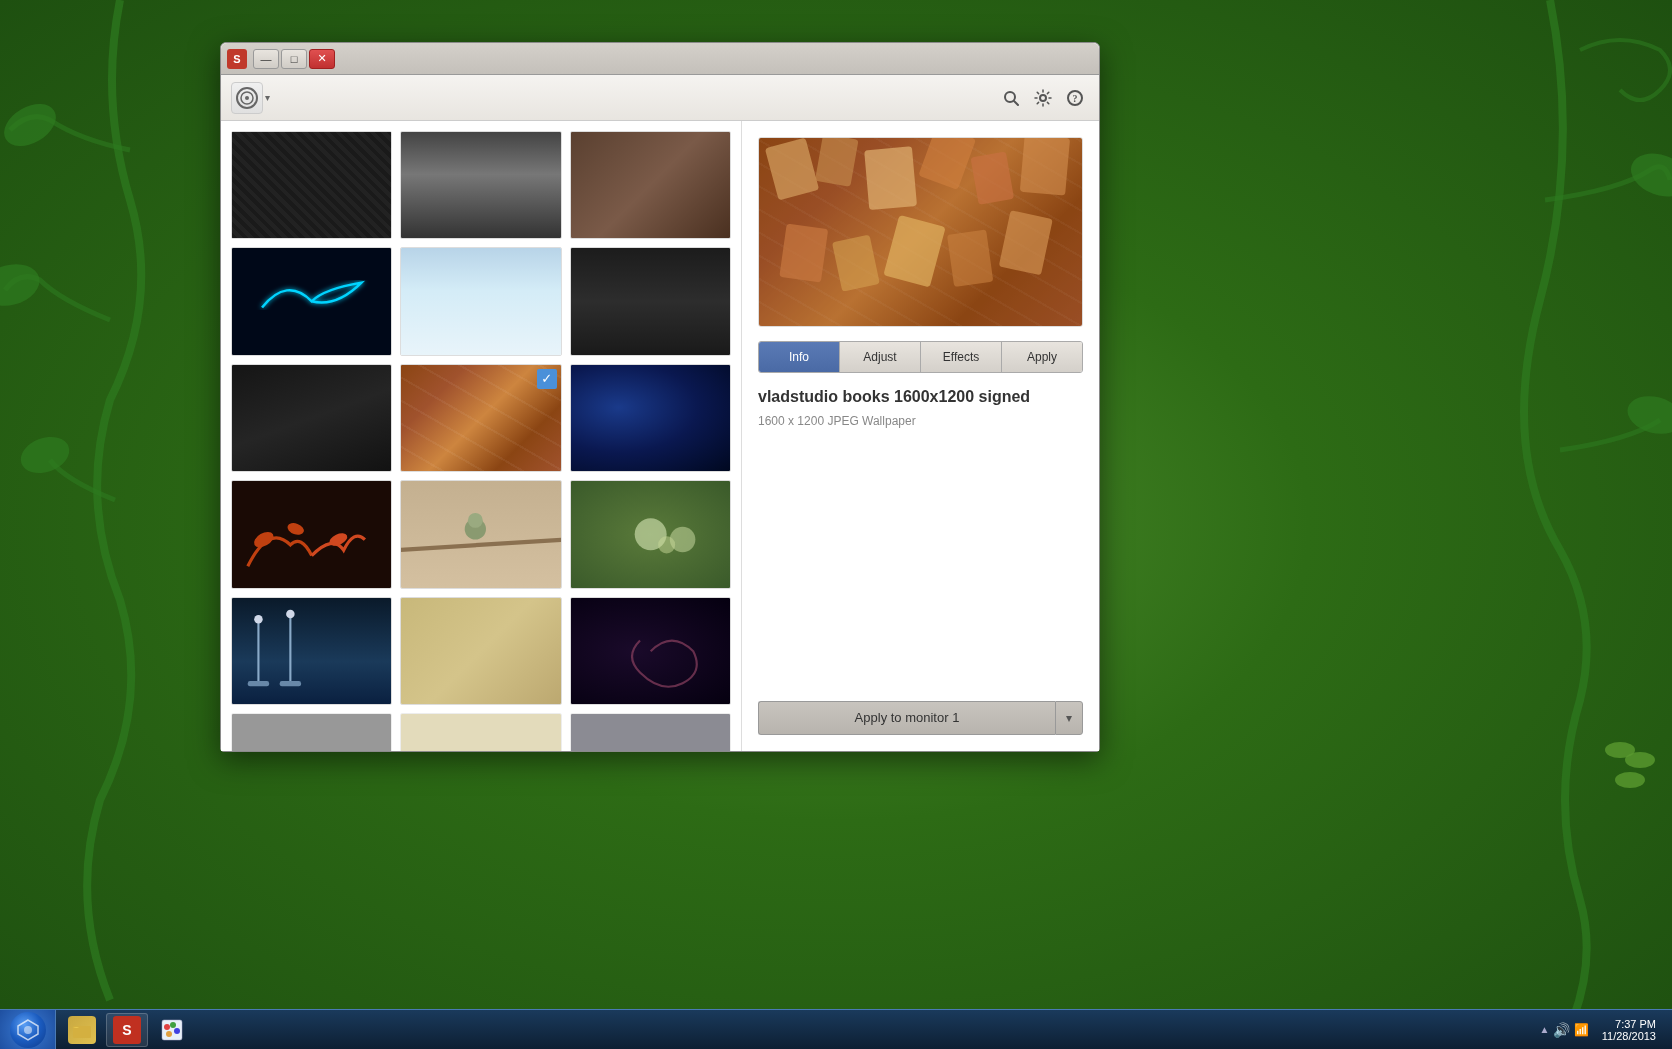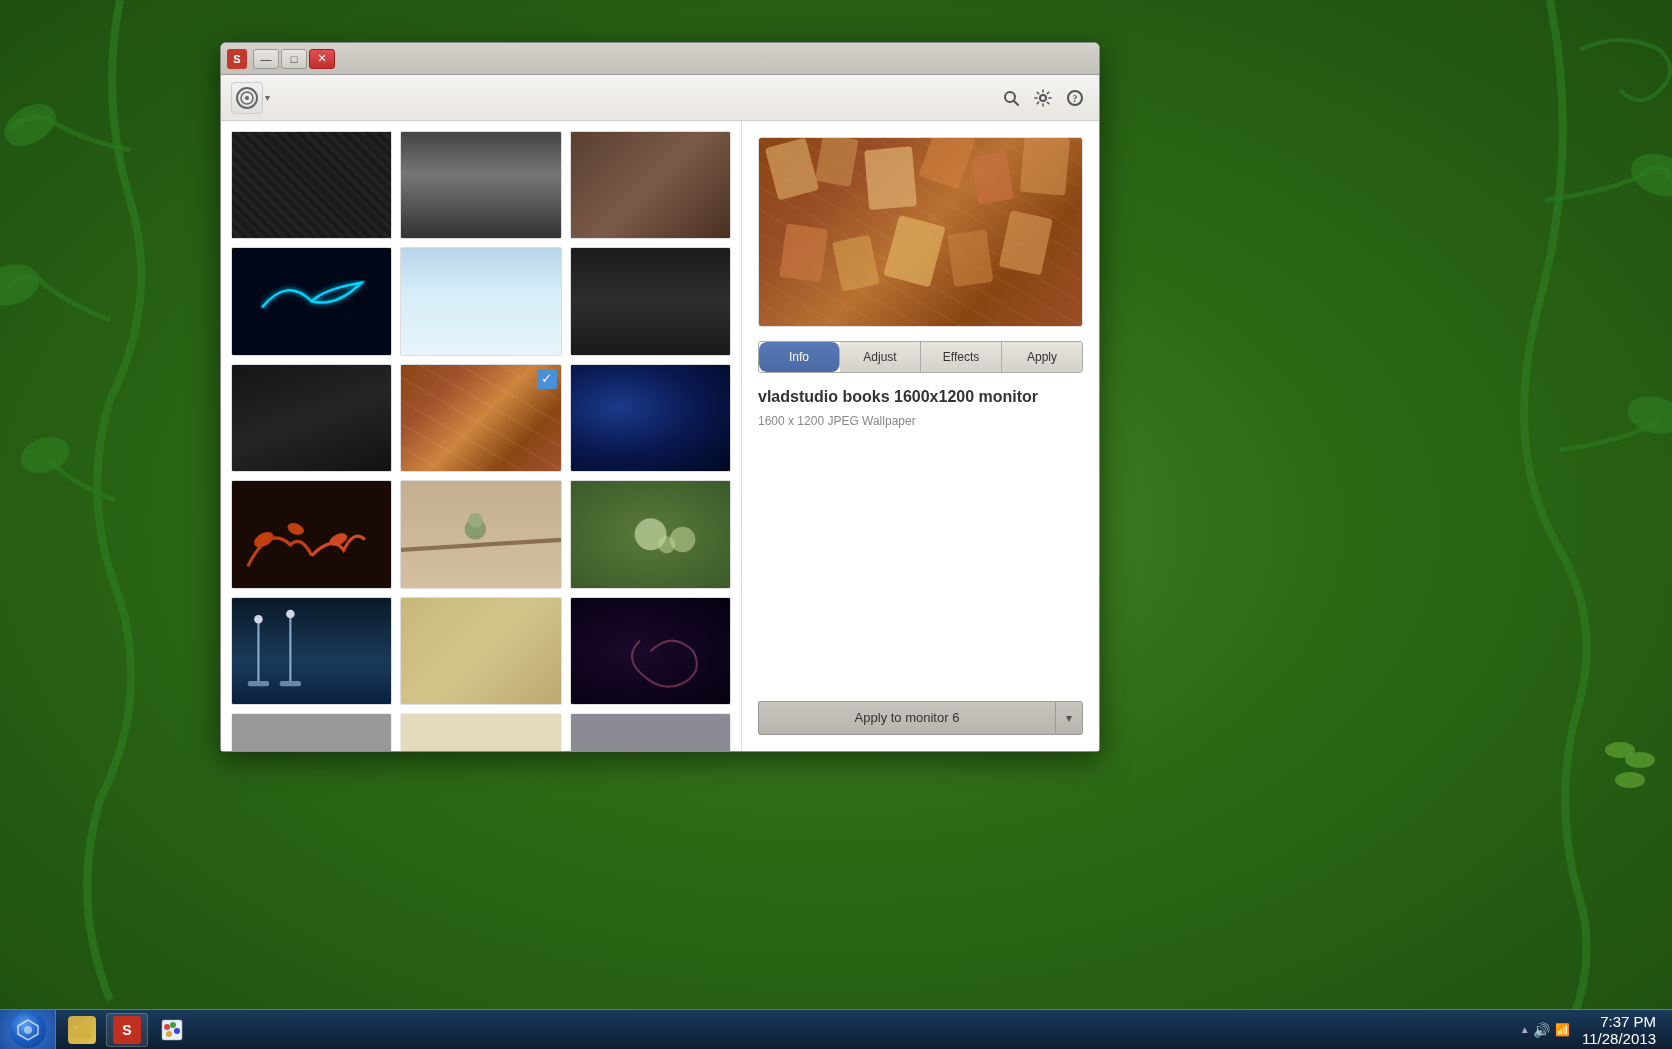--- a/index.html
+++ b/index.html
@@ -93,21 +93,21 @@
       align-items: center;
       padding: 0 8px;
       height: 100%;
     }
 
     .taskbar-clock {
       display: flex;
       flex-direction: column;
       align-items: flex-end;
       color: white;
-      font-size: 15px;
+      font-size: 11px;
       padding: 0 8px;
       cursor: pointer;
     }
 
     .taskbar-tray-icons {
       display: flex;
       align-items: center;
       gap: 4px;
       color: white;
       font-size: 14px;
@@ -353,21 +353,20 @@
       color: #333;
     }
 
     .tab-item:last-child {
       border-right: none;
     }
 
     .tab-item.active {
       background: linear-gradient(to bottom, #5a7ab5 0%, #4a6aa5 100%);
       color: white;
-      border-radius: 8px;
     }
 
     .wallpaper-title {
       font-size: 16px;
       font-weight: bold;
       color: #333;
       margin-bottom: 6px;
       line-height: 1.3;
     }
 
@@ -703,25 +702,25 @@
           </div>
         </div>
 
         <div class="tab-bar">
           <div class="tab-item active">Info</div>
           <div class="tab-item">Adjust</div>
           <div class="tab-item">Effects</div>
           <div class="tab-item">Apply</div>
         </div>
 
-        <div class="wallpaper-title">vladstudio books 1600x1200 monitor</div>
+        <div class="wallpaper-title">vladstudio books 1600x1200 signed</div>
         <div class="wallpaper-subtitle">1600 x 1200 JPEG Wallpaper</div>
 
         <div class="apply-button-container">
-          <div class="apply-button">Apply to monitor 6</div>
+          <div class="apply-button">Apply to monitor 1</div>
           <div class="apply-dropdown">▾</div>
         </div>
 
       </div>
     </div>
   </div>
 
   <div class="taskbar">
     <div class="taskbar-start">
       <div class="taskbar-start-orb">

